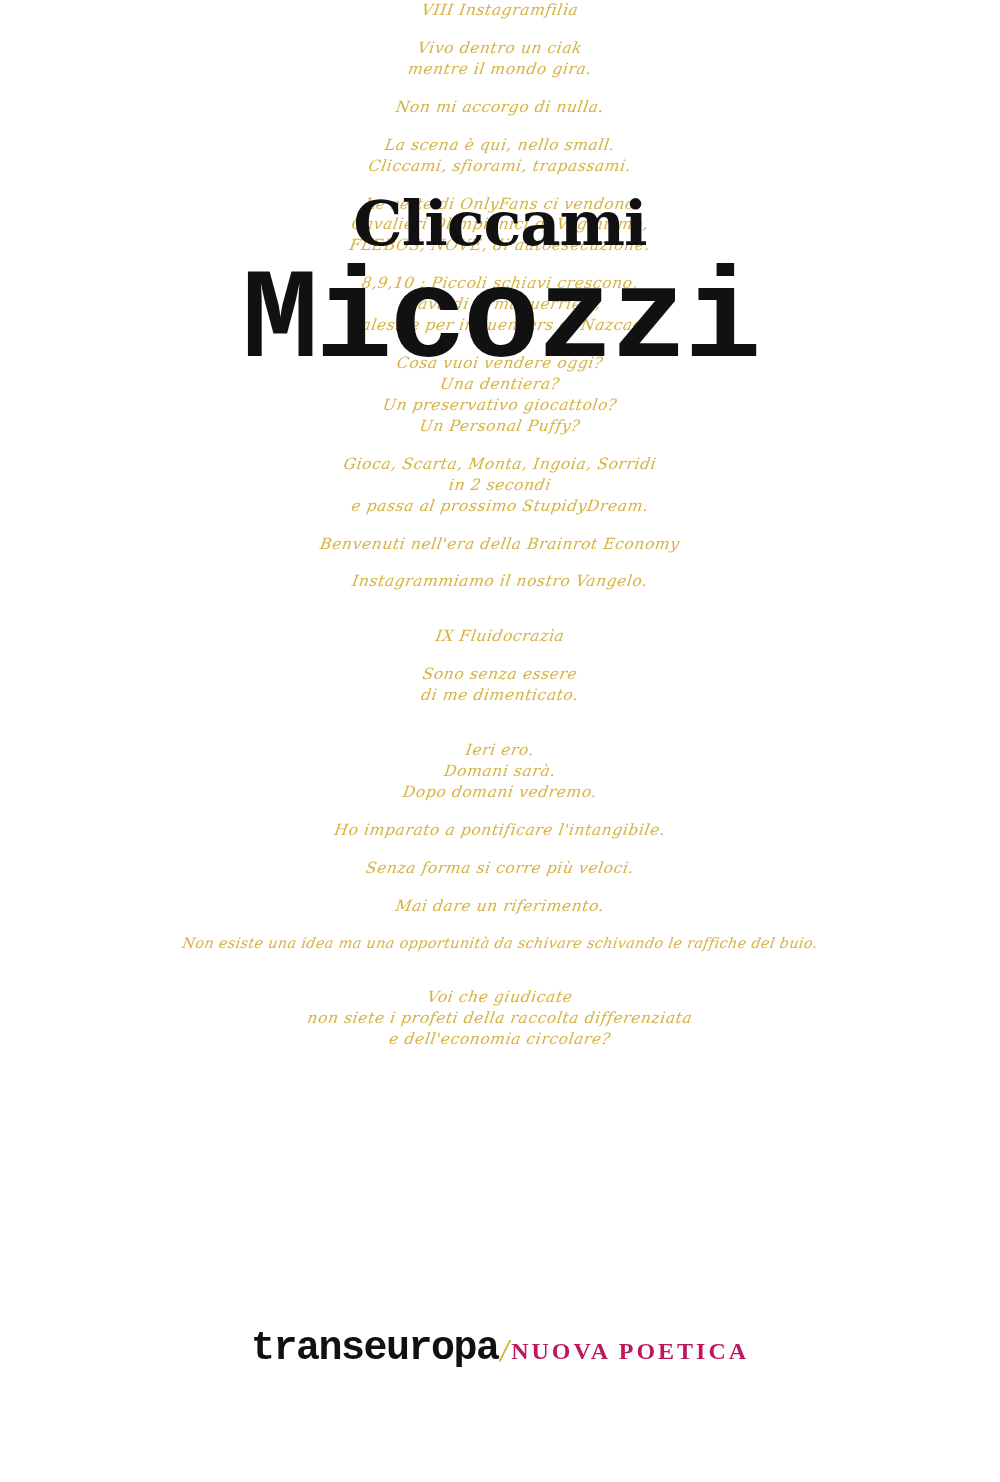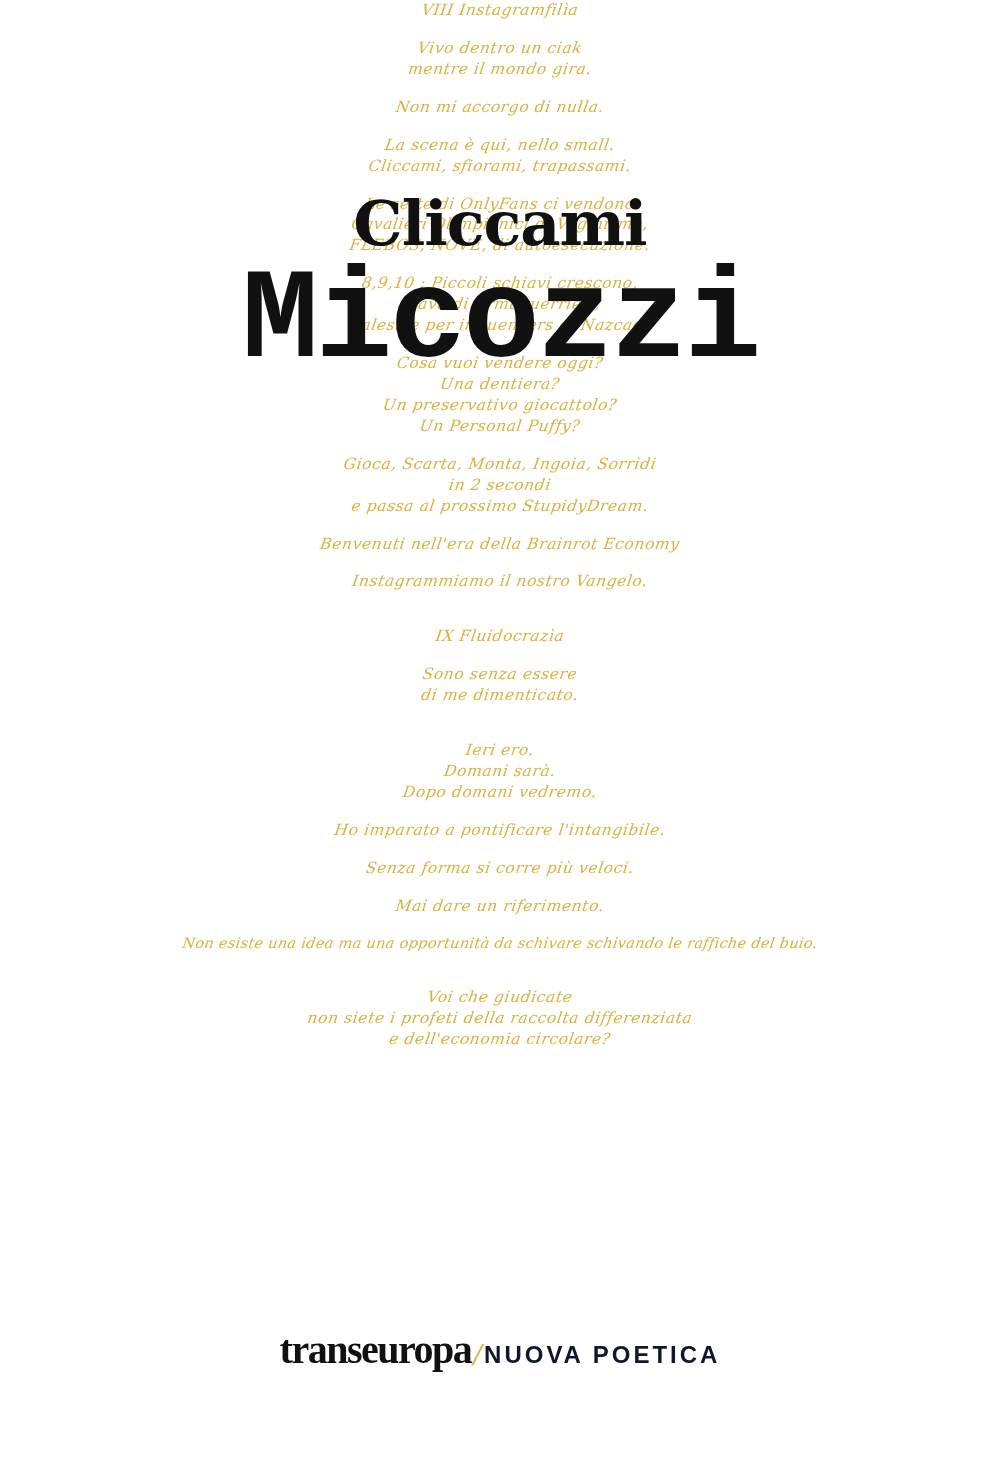--- a/index.html
+++ b/index.html
@@ -84,39 +84,39 @@
   #publisher-row {
     position: absolute;
     top: 1326px;
     left: 0;
     width: 1000px;
     z-index: 3;
     text-align: center;
     white-space: nowrap;
   }
   #publisher-name {
-    font-family: Liberation Serif, serif;
+    font-family: Liberation Mono, monospace;
     font-weight: bold;
     font-size: 40px;
     letter-spacing: -1.5px;
     color: #111111;
   }
   #series-slash {
     font-family: "DejaVu Serif", serif;
     font-style: italic;
     font-size: 26px;
     color: #d6b23f;
     padding: 0 2px;
   }
   #series-name {
-    font-family: Liberation Sans, sans-serif;
+    font-family: Liberation Serif, serif;
     font-weight: bold;
     font-size: 24px;
     letter-spacing: 3px;
-    color: #0f172a;
+    color: #be185d;
   }
 </style>
 </head>
 <body>
 
 <div id="bg-poem">
     <span class="ln">VIII Instagramfilìa</span>
     <span class="gap"></span>
     <span class="ln">Vivo dentro un ciak</span>
     <span class="ln">mentre il mondo gira.</span>

